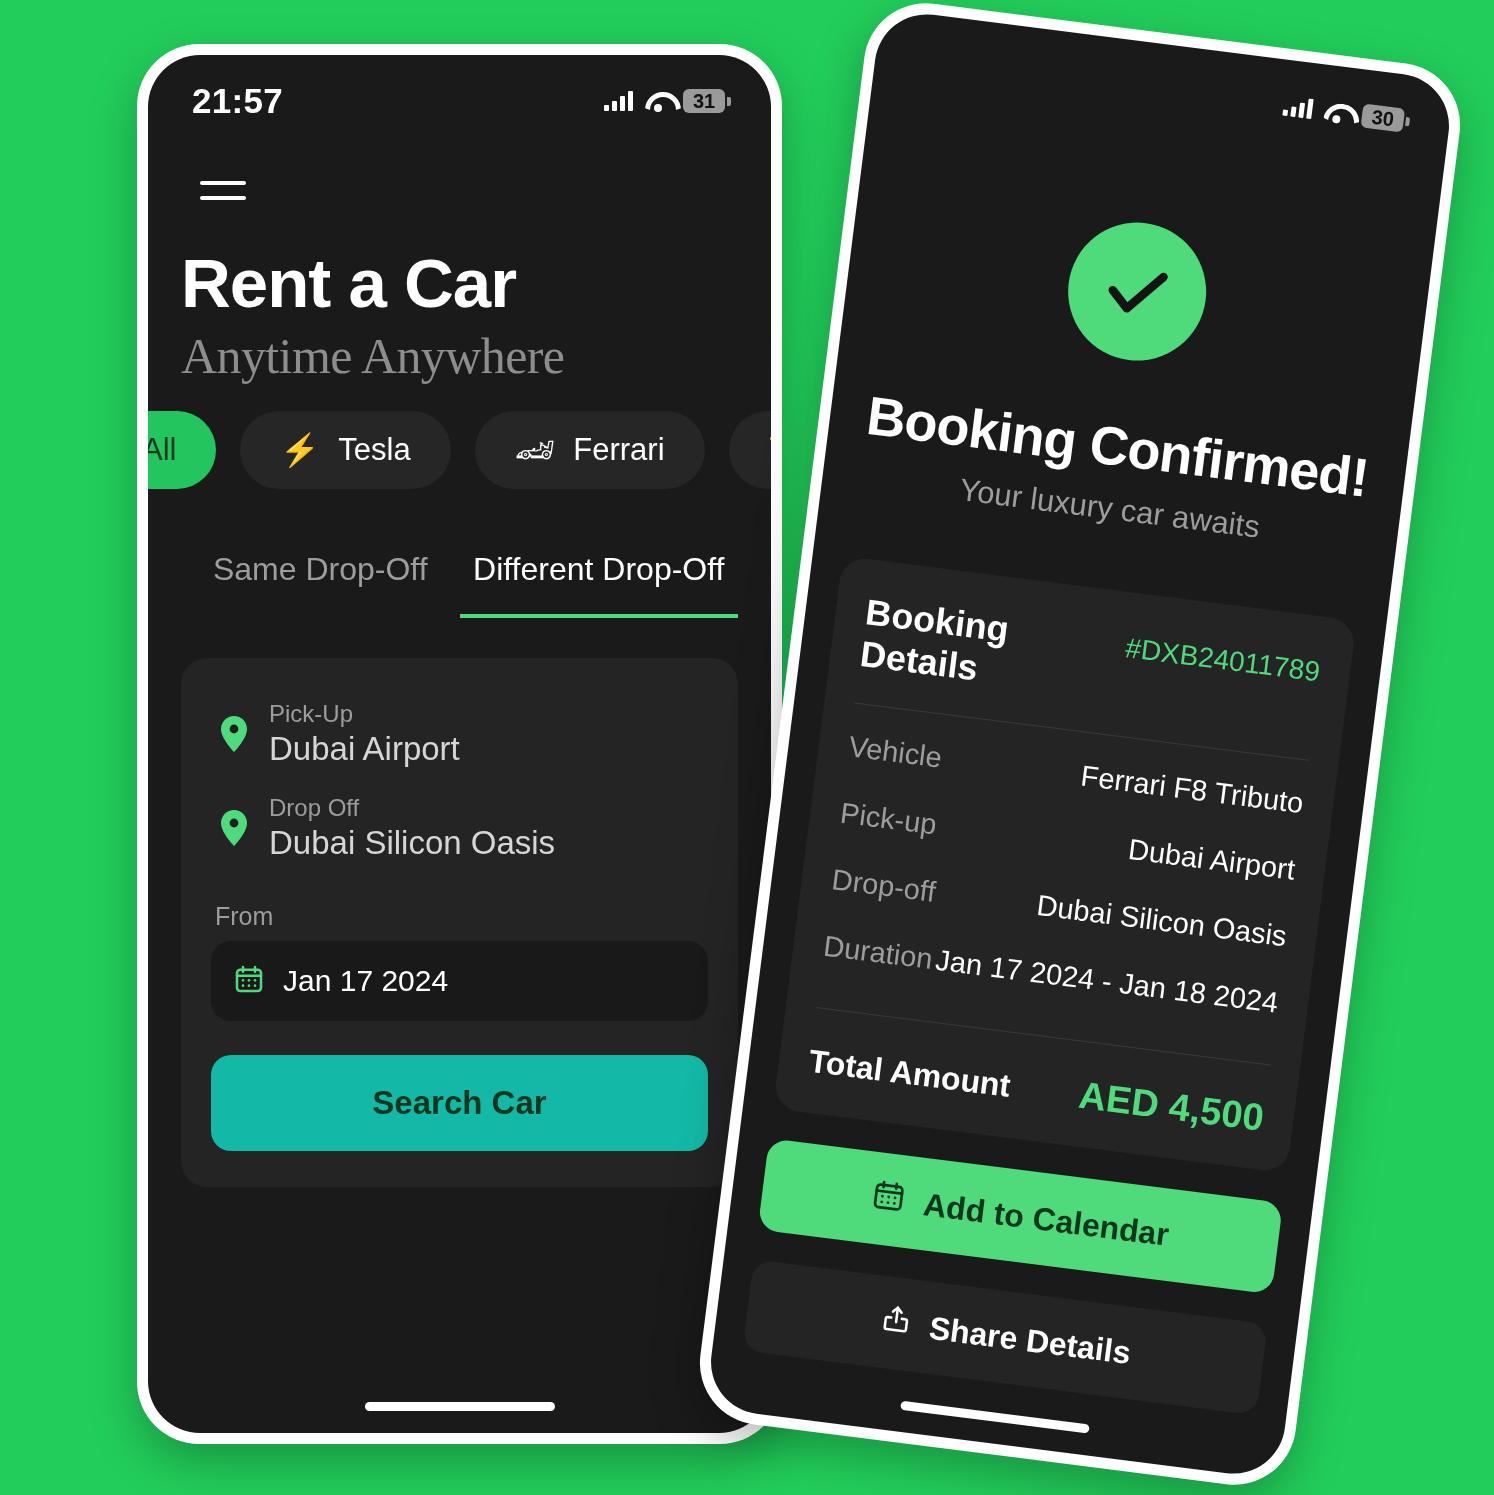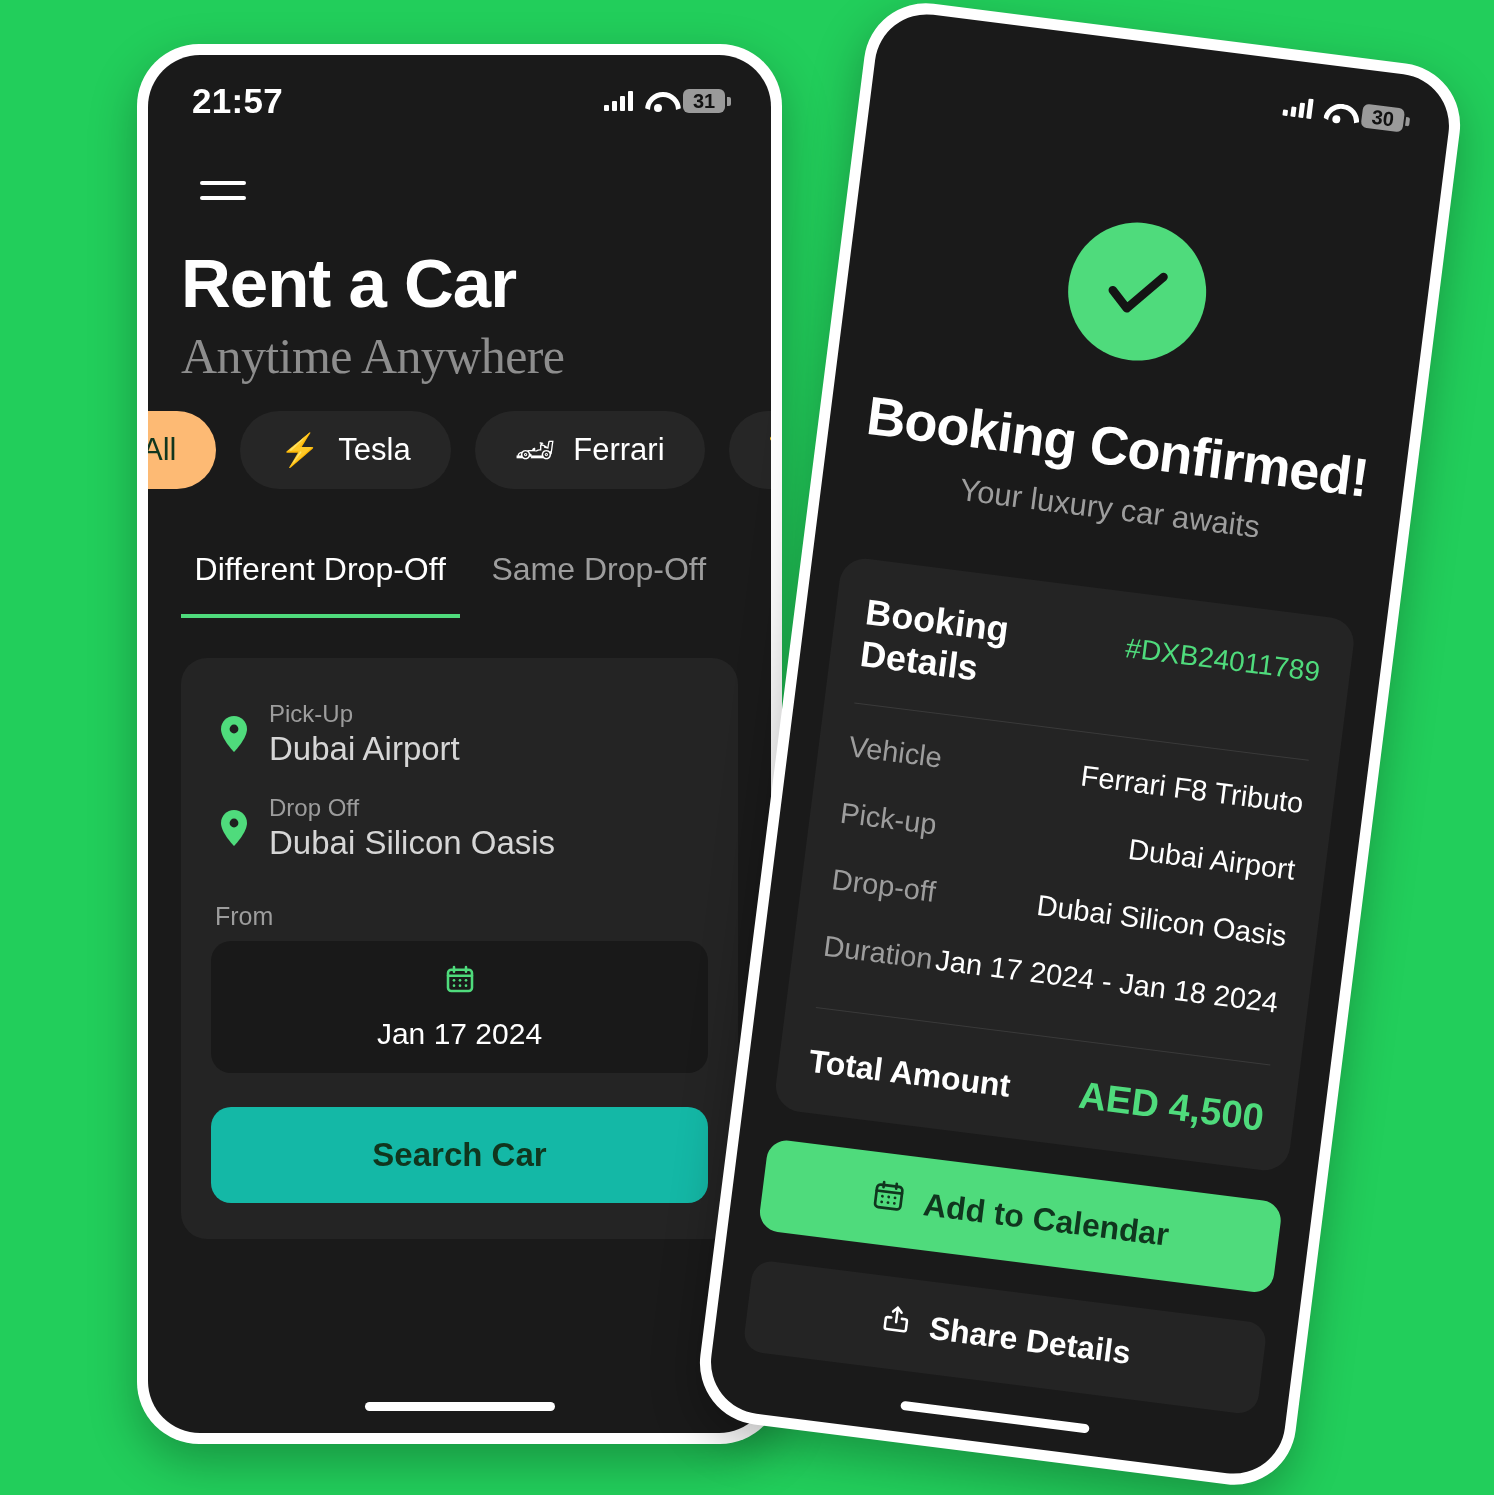--- a/index.html
+++ b/index.html
@@ -138,21 +138,21 @@
     display:flex; align-items:center; gap:18px;
     background:#262626;
     border-radius: 44px;
     padding: 21px 40px;
     color:#fff;
     font-size: 31px;
     white-space: nowrap;
     flex: 0 0 auto;
     cursor:pointer;
   }
-  .chip.active { background:#fdba74; color:#10361e; }
+  .chip.active { background:#22c55e; color:#10361e; }
   .chip.clip-left { margin-left: -46px; }
   .chip .emoji { font-size: 32px; line-height:1; }
 
   .tabs {
     display:flex;
     margin: 62px 33px 0 33px;
   }
   .tab {
     flex:1;
     text-align:center;
@@ -186,21 +186,20 @@
     display:flex; gap: 20px; margin-top: 26px;
   }
   .date-col { flex:1; }
   .date-label { color:#9d9d9d; font-size:25px; margin-bottom:10px; padding-left:4px;}
   .date-box {
     background:#191919;
     border-radius:20px;
     padding: 22px 22px;
     display:flex; align-items:center; gap:18px;
     cursor:pointer;
-    flex-direction:column;
   }
   .date-box .date-val { color:#fff; font-size:30px; white-space:nowrap;}
 
   .search-btn {
     margin-top: 34px;
     background:#14b8a6;
     border-radius: 20px;
     height: 96px;
     display:flex; align-items:center; justify-content:center;
     color:#10361e;
@@ -327,22 +326,22 @@
         <span class="emoji">🏎</span>
         <span>Ferrari</span>
       </div>
       <div class="chip">
         <span class="emoji">👑</span>
 
       </div>
     </div>
 
     <div class="tabs">
+      <div class="tab">Same Drop-Off</div>
       <div class="tab active">Different Drop-Off</div>
-      <div class="tab">Same Drop-Off</div>
     </div>
 
     <div class="search-card">
 
       <div class="loc-row">
         <span class="pin">
           <svg width="26" height="36" viewBox="0 0 26 36">
               <path d="M13 0C5.8 0 0 5.8 0 13c0 9.8 13 23 13 23s13-13.2 13-23C26 5.8 20.2 0 13 0z" fill="#4fdb7c"></path>
               <circle cx="13" cy="13" r="4.4" fill="#1f1f1f"></circle>
             </svg>

